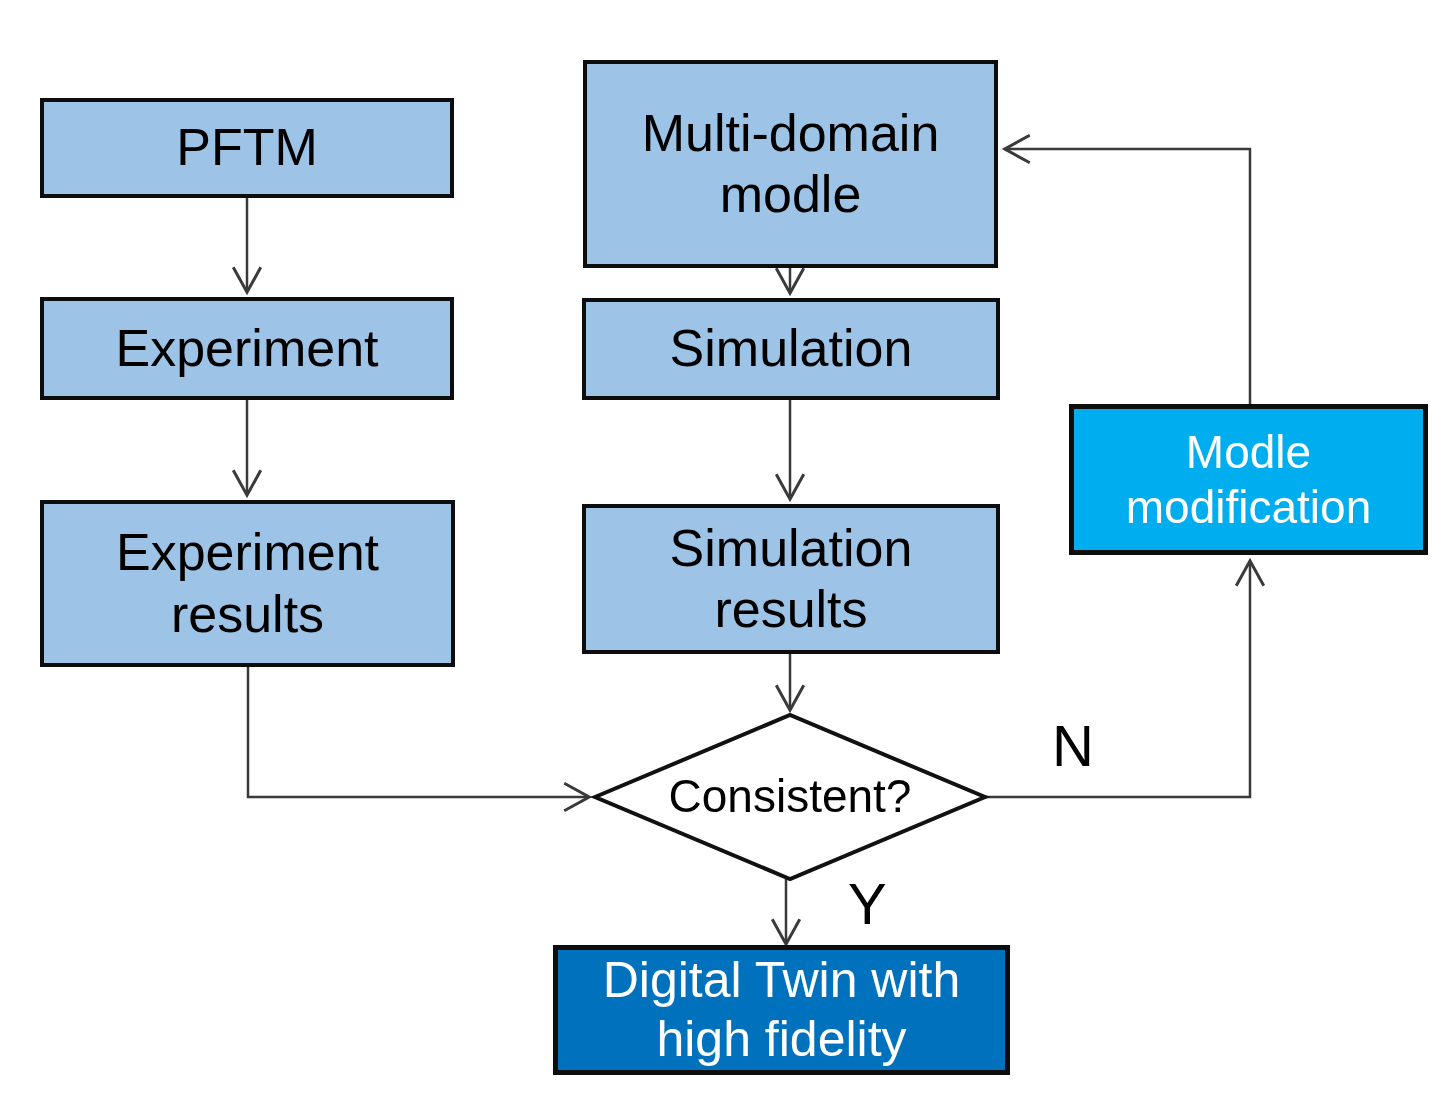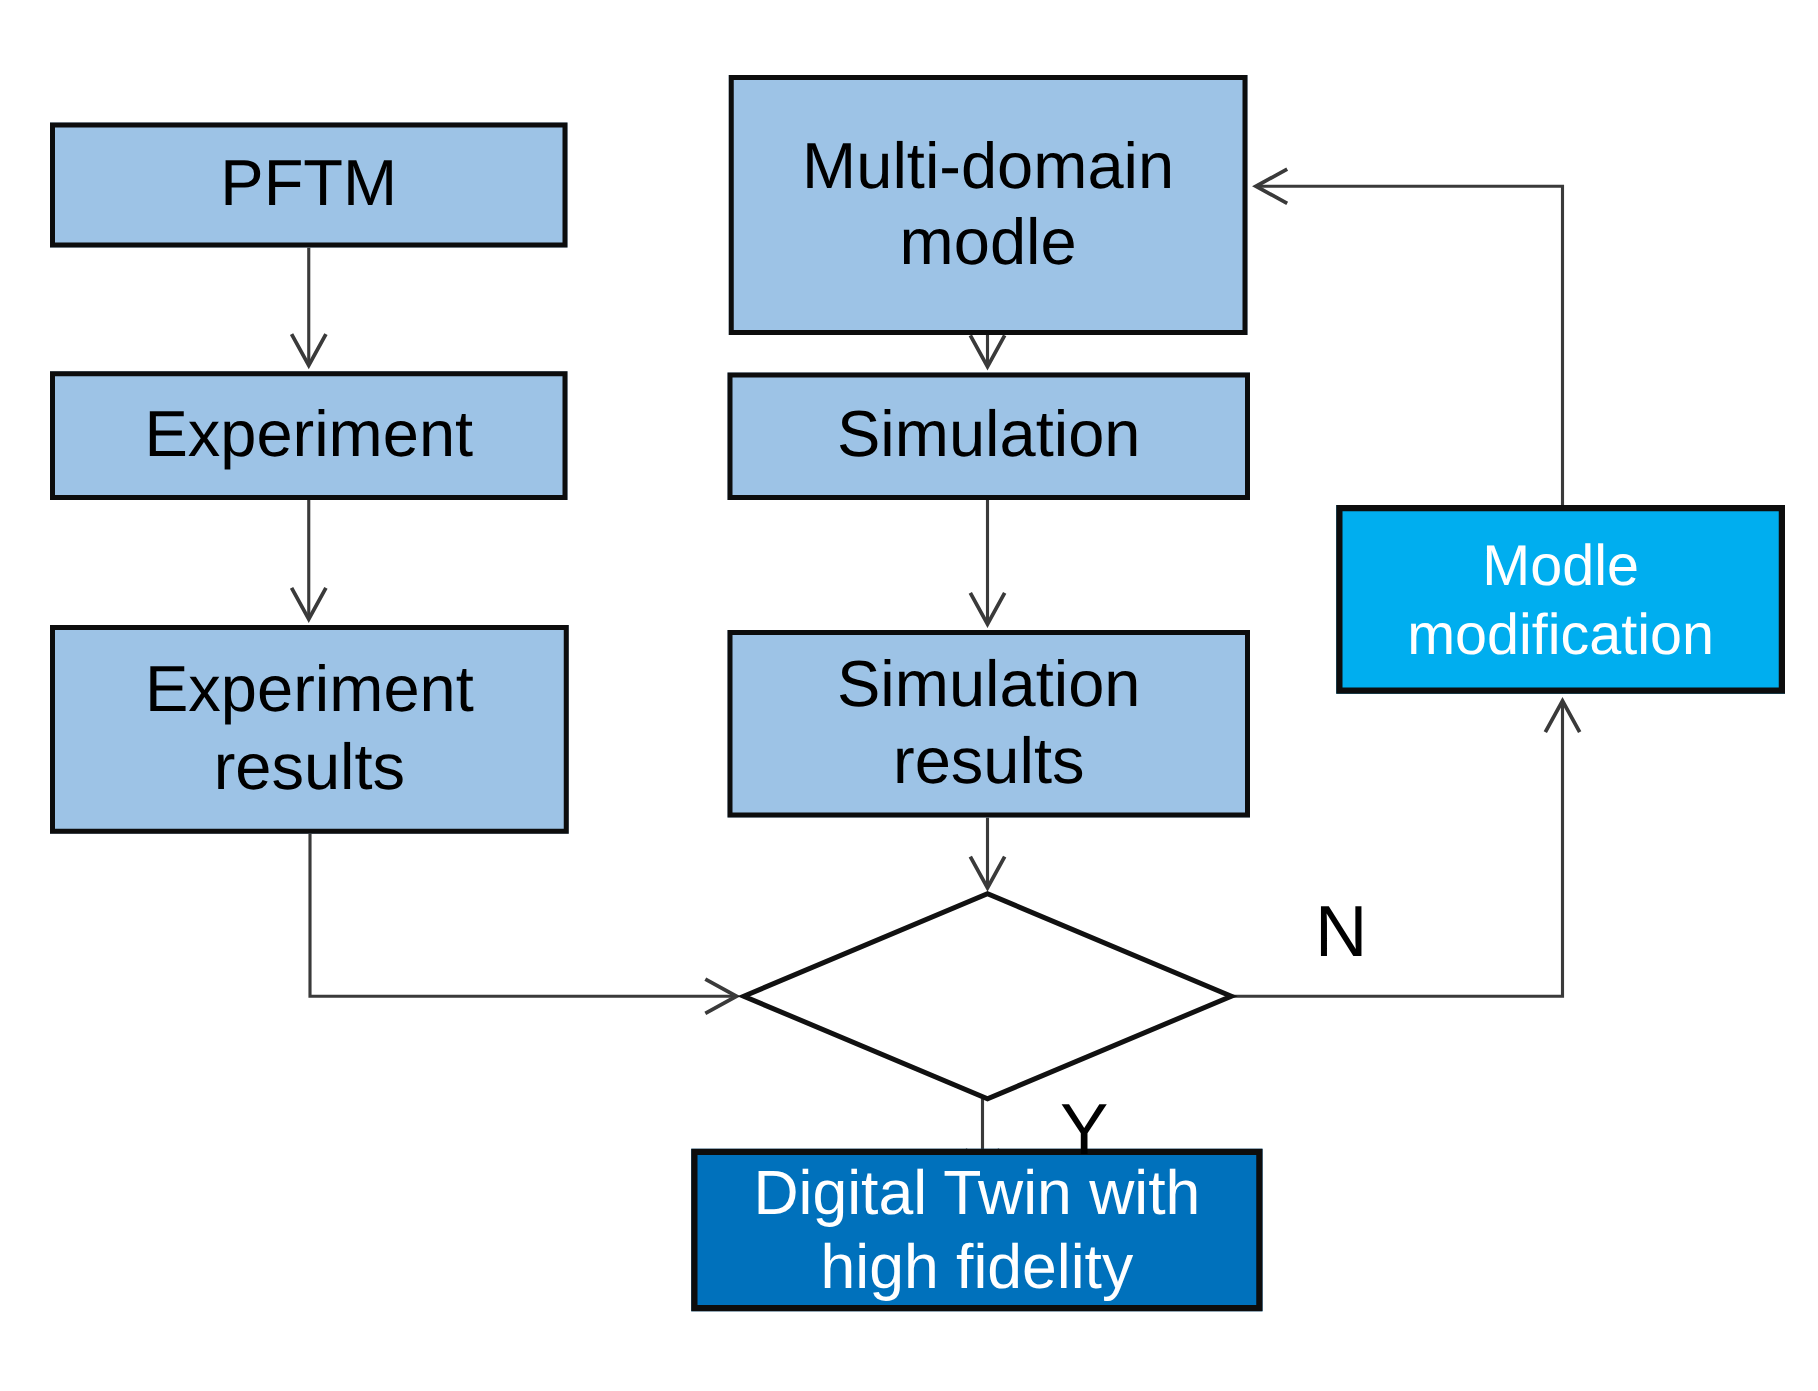--- a/index.html
+++ b/index.html
@@ -87,23 +87,24 @@
 results</div>
 
   <div class="node process" style="left:583px;top:28px;width:415px;height:208px;">Multi-domain
 modle</div>
 
   <div class="node process" style="left:582px;top:266px;width:418px;height:102px;">Simulation</div>
 
   <div class="node process" style="left:582px;top:472px;width:418px;height:150px;">Simulation
 results</div>
 
+  <div class="decision-label">Consistent?</div>
 
   <div class="node mod" style="left:1069px;top:372px;width:359px;height:151px;">Modle
 modification</div>
 
-  <div class="node twin" style="left:553px;top:887px;width:457px;height:130px;">Digital Twin with
+  <div class="node twin" style="left:553px;top:913px;width:457px;height:130px;">Digital Twin with
 high fidelity</div>
 
   <div class="edge-label label-n">N</div>
   <div class="edge-label label-y">Y</div>
 
 </div>
 
 </body></html>

